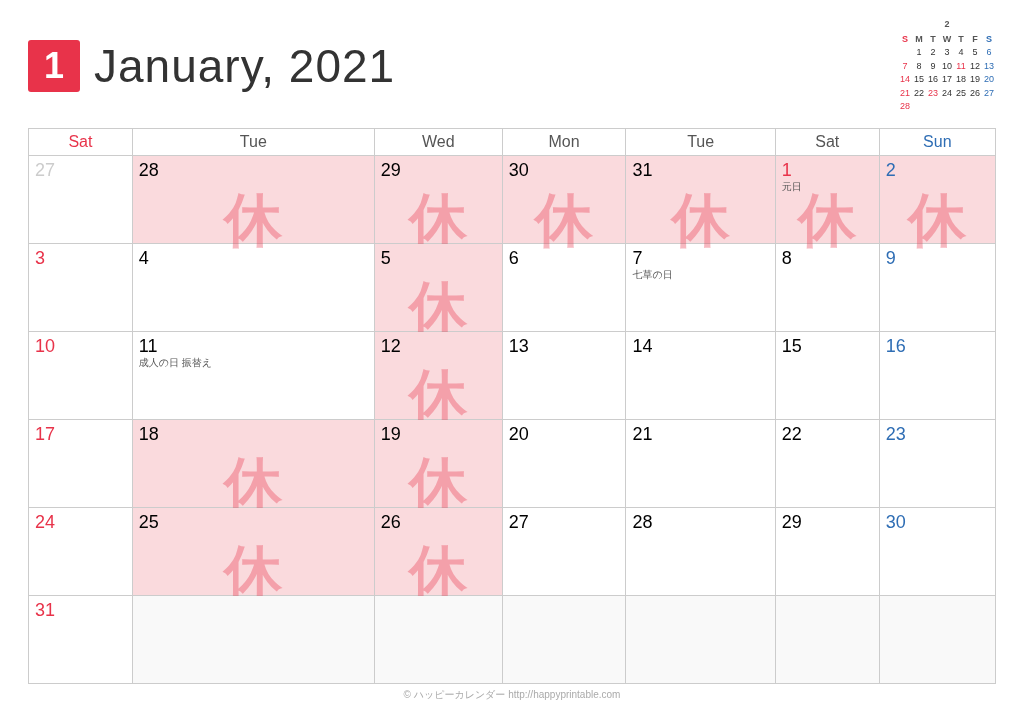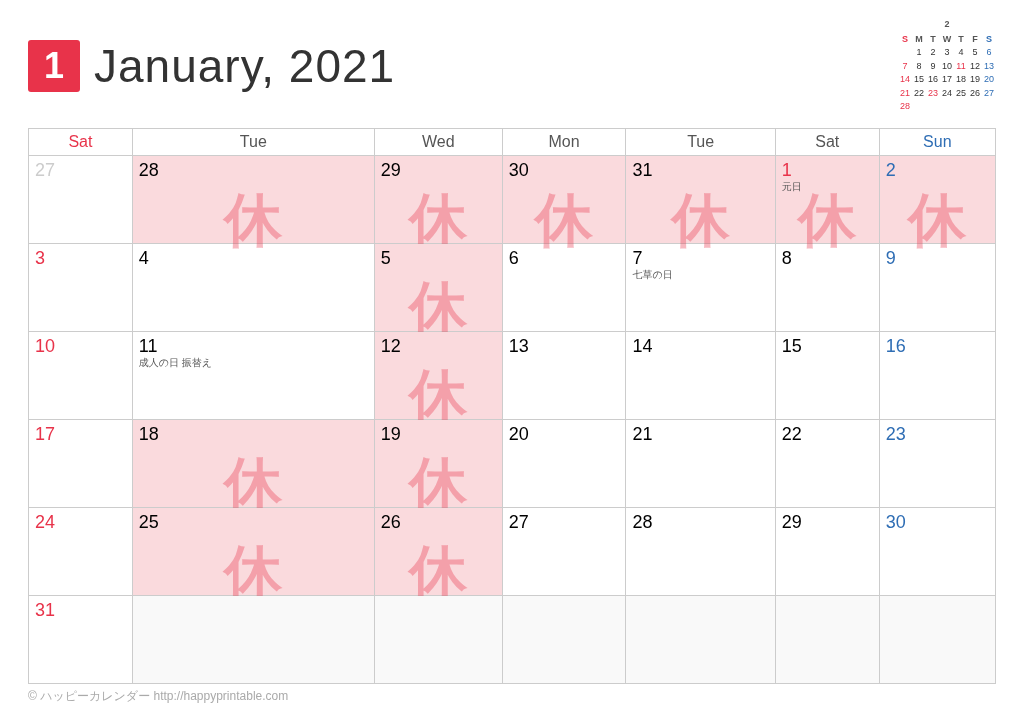--- a/index.html
+++ b/index.html
@@ -121,23 +121,23 @@
 
     .cell-pink {
       background-color: #fadadd;
     }
 
     .cell-empty {
       background: #f9f9f9;
     }
 
     .footer-note {
-      font-size: 12px;
+      font-size: 10px;
       color: #aaa;
-      text-align: left;
+      text-align: center;
       margin-top: 4px;
     }
   </style>
 </head>
 <body>
 
 <div class="header">
   <div class="month-number-box">1</div>
   <div class="month-title">January, 2021</div>
   <div class="mini-calendar">

